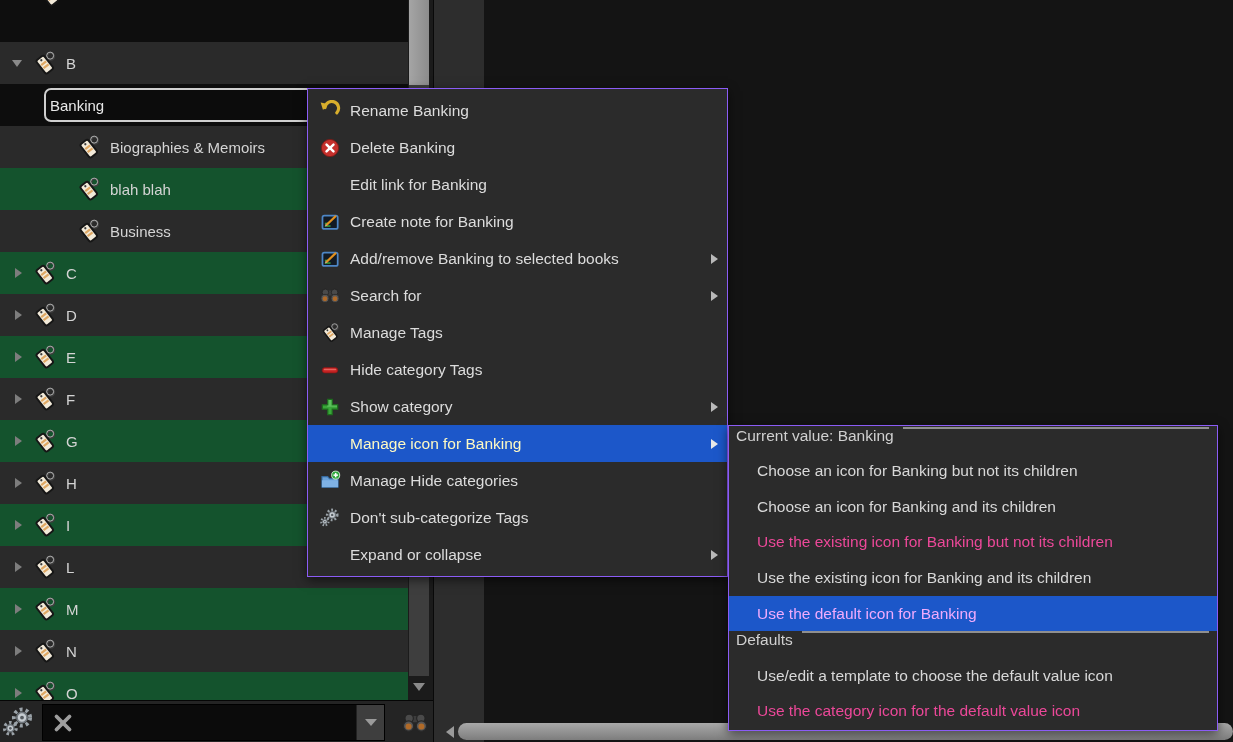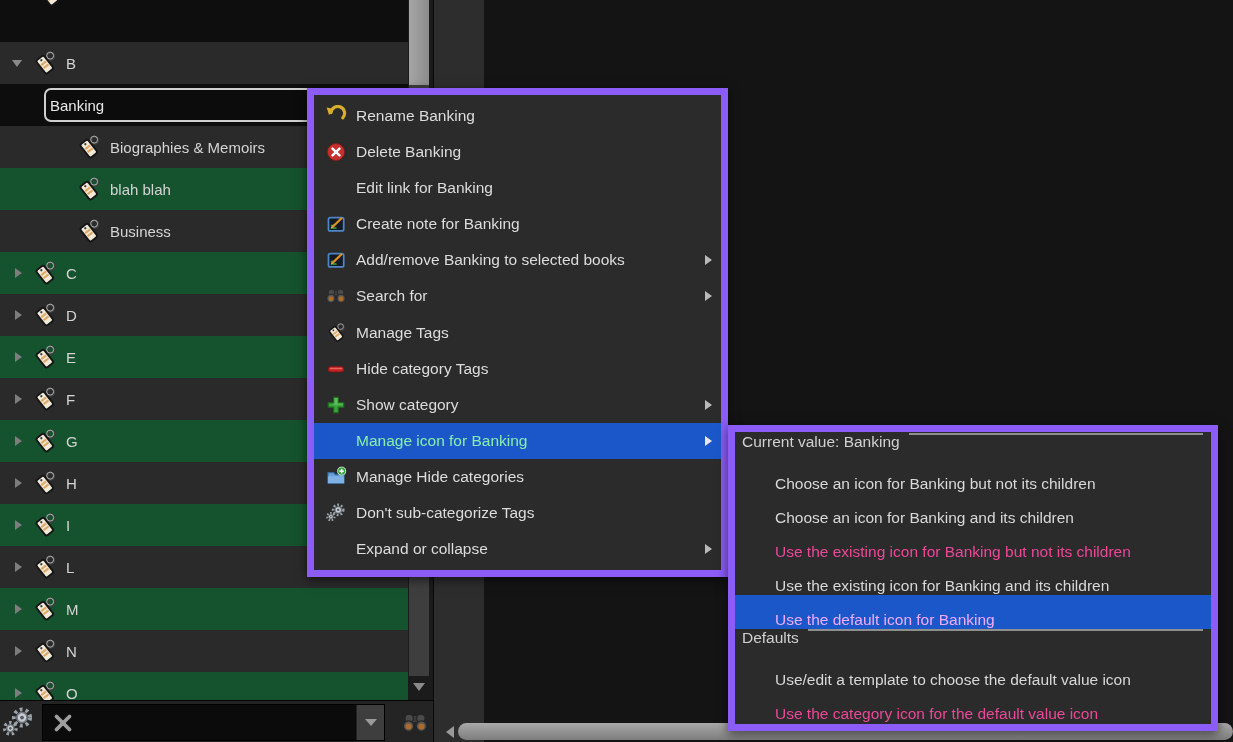--- a/index.html
+++ b/index.html
@@ -51,34 +51,34 @@
   .bottombar { position:absolute; left:0; top:700px; width:433px; height:42px; background:#242424; border-top:1px solid #060606; }
   .cfg-ic { position:absolute; left:1px; top:4px; width:35px; height:35px; }
   .filter-combo { position:absolute; left:42px; top:3px; width:343px; height:37px; background:#0b0b0b; border:1px solid #000; }
   .clear-ic { position:absolute; left:8px; top:6px; width:24px; height:24px; }
   .combo-drop { position:absolute; right:0; top:0; width:28px; height:35px; background:#3e3e3e; border-left:1px solid #222;
     display:flex; align-items:center; justify-content:center; }
   .combo-drop .dd { width:0; height:0; border-left:6px solid transparent; border-right:6px solid transparent; border-top:7px solid #9a9a9a; }
   .find-ic { position:absolute; left:401px; top:8px; width:28px; height:28px; }
 
   
-  .menu { position:absolute; background:var(--menu_bg,#2b2b2b); border:7px solid #8b5cf6; box-shadow:0 3px 10px rgba(0,0,0,.55); }
+  .menu { position:absolute; background:var(--menu_bg,#2b2b2b); border:1px solid #8b5cf6; box-shadow:0 3px 10px rgba(0,0,0,.55); }
   .ctx-menu { left:307px; top:88px; width:421px; height:489px; z-index:20; padding:3px 0; display:flex; flex-direction:column; }
   .mi { height:37px; display:flex; align-items:center; font-size:15.5px; color:#dcdcdc; position:relative; }
-  .mi.hl { background:var(--highlight,#1c57c9); color:#86efac; }
+  .mi.hl { background:var(--highlight,#1c57c9); color:#fef9c3; }
   .mi-ico { width:22px; height:22px; margin-left:11px; flex:0 0 22px; }
   .mi-label { margin-left:9px; white-space:nowrap; }
   .mi-arrow { position:absolute; right:9px; width:0; height:0;
     border-top:5.5px solid transparent; border-bottom:5.5px solid transparent; border-left:7px solid #b9b9b9; }
   .mi.hl .mi-arrow { border-left-color:#e8e8e8; }
 
   .sub-menu { left:728px; top:425px; width:490px; height:306px; z-index:30; padding:1px 0; display:flex; flex-direction:column; }
   .sec-head { height:27px; display:flex; font-size:15.5px; color:#d0d0d0; padding-left:7px; }
   .sec-line { flex:1; height:2px; background:#8f8f8f; margin:0 8px 0 9px; }
-  .smi { height:36px; display:flex; align-items:flex-end; font-size:15.5px; color:#d8d8d8; padding-left:40px; white-space:nowrap; }
+  .smi { height:36px; display:flex; align-items:center; font-size:15.5px; color:#d8d8d8; padding-left:28px; white-space:nowrap; }
   .smi.disabled { color:#ec4899; }
   .smi.hl { background:var(--highlight,#1c57c9); color:#f0abfc; }
 </style>
 </head>
 <body>
 
 <svg width="0" height="0" style="position:absolute">
   <symbol id="i-tag" viewBox="0 0 24 24">
     <line x1="15.6" y1="7.6" x2="13.8" y2="9.6" stroke="#4a4a4a" stroke-width="1.4"></line>
     <circle cx="17.6" cy="5.6" r="3.1" fill="none" stroke="#3e3e3e" stroke-width="1.7"></circle>

